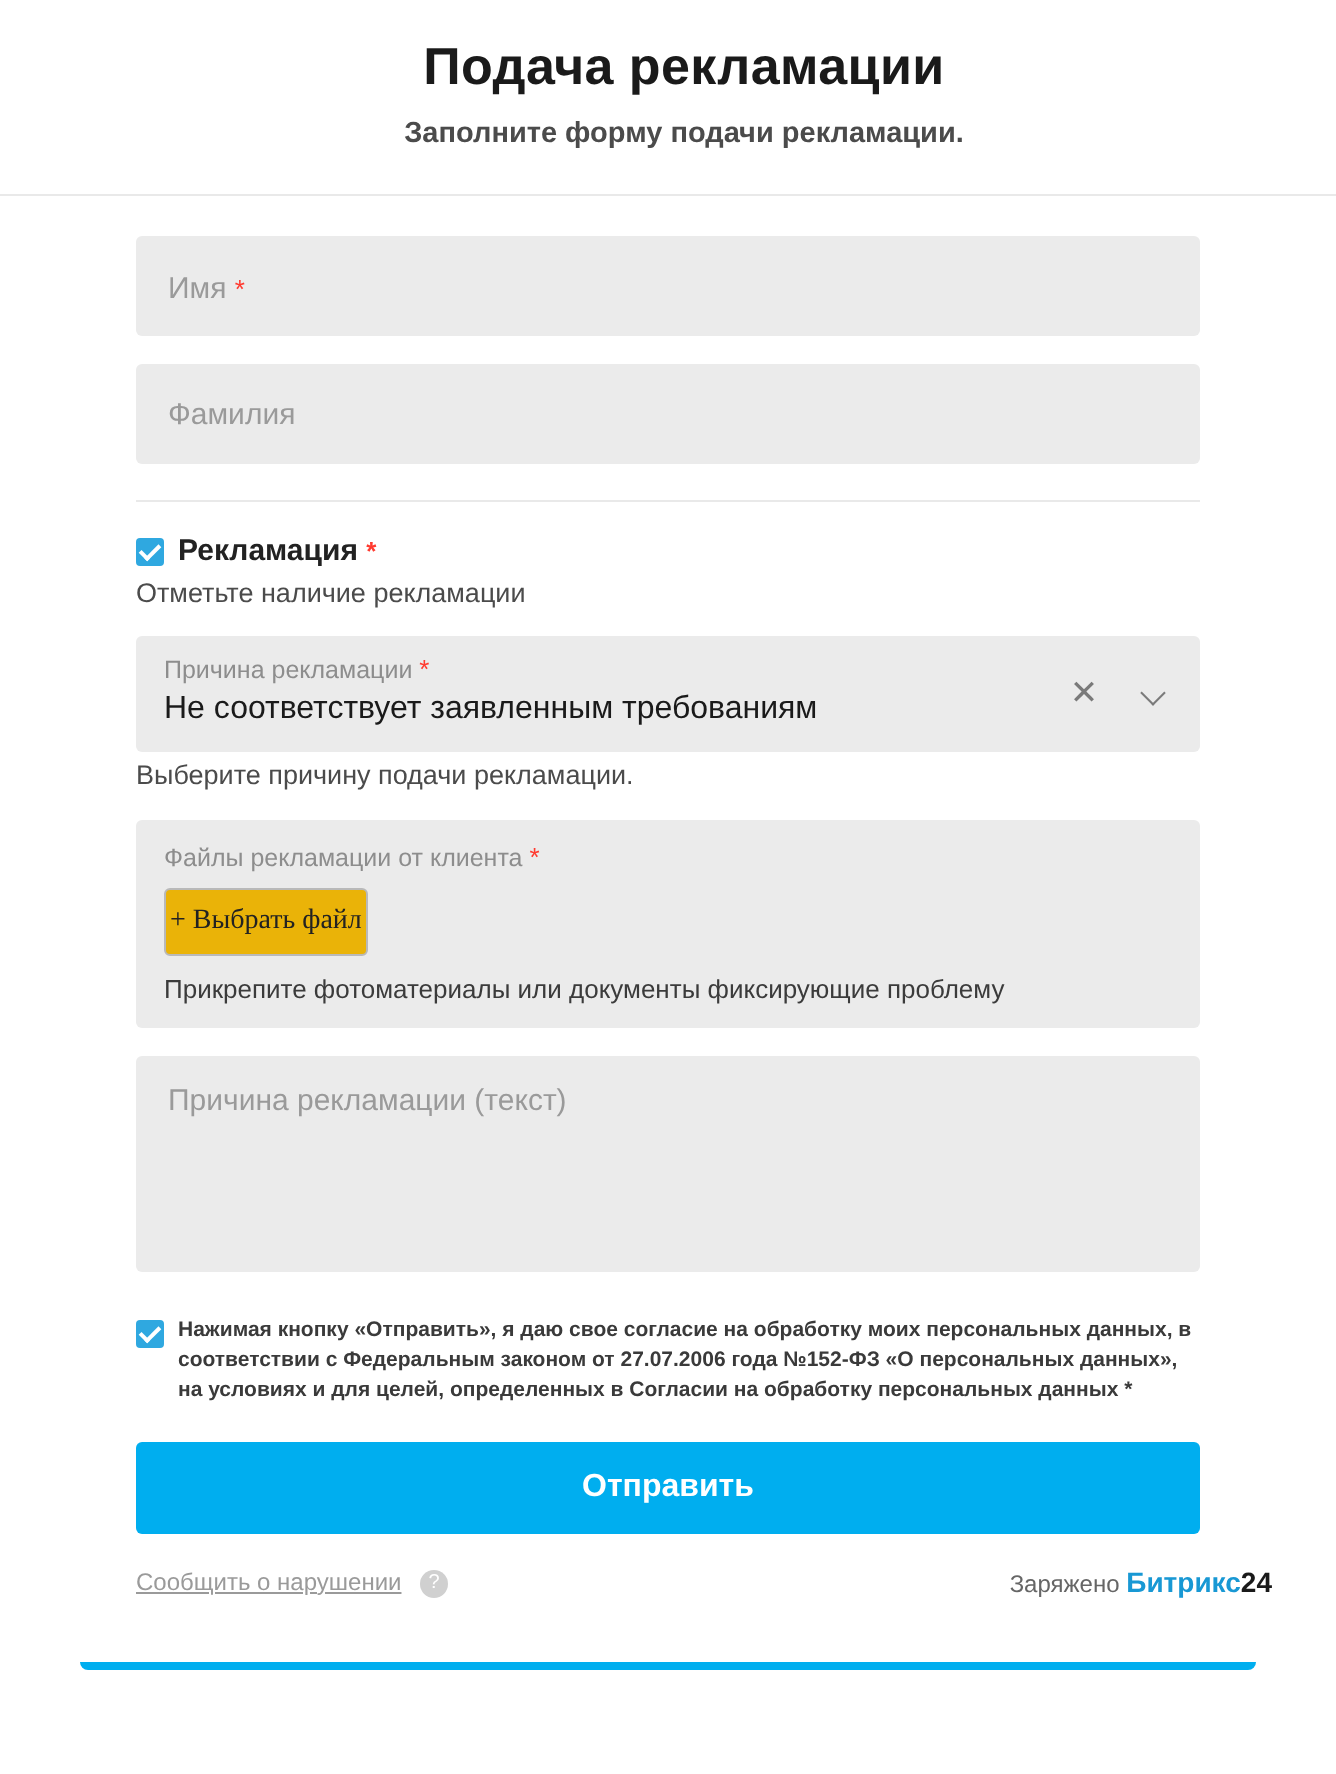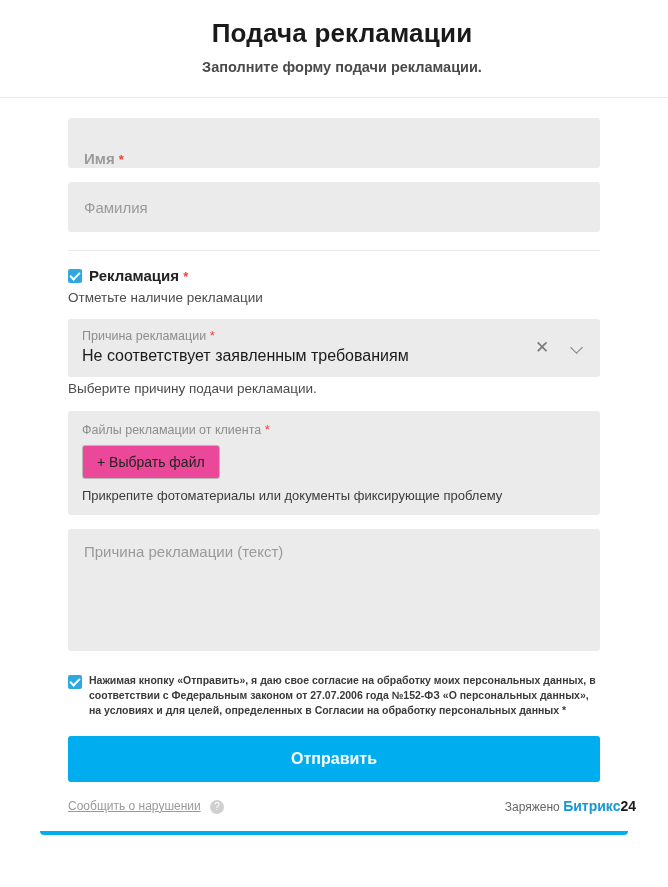--- a/index.html
+++ b/index.html
@@ -58,25 +58,24 @@
     outline: none;
   }
   .text-input::placeholder { color: #9a9a9a; }
   .req { color: #ff3b30; font-size: 13px; }
   .label-holder {
     position: relative;
   }
   .placeholder-overlay {
     position: absolute;
     left: 16px;
-    top: 32px;
+    top: 18px;
     font-size: 15px;
     color: #9a9a9a;
     pointer-events: none;
-    font-weight: bold;
   }
   .divider {
     border: none;
     border-top: 1px solid #e9e9e9;
     margin: 18px 0 16px 0;
   }
   .checkbox-row {
     display: flex;
     align-items: flex-start;
     margin-bottom: 2px;
@@ -170,37 +169,37 @@
     border-radius: 3px;
     padding: 11px 14px 12px 14px;
   }
   .file-caption {
     font-size: 12.5px;
     color: #8d8d8d;
     margin-bottom: 8px;
   }
   .file-button {
     display: inline-block;
-    background: #ec4899;
+    background: #eab308;
     border: 1px solid #b9b9b9;
     border-radius: 3px;
-    padding: 8px 14px;
+    padding: 8px 2px;
     font-size: 14px;
     color: #222;
     cursor: pointer;
-    font-family: Liberation Sans, sans-serif;
+    font-family: Liberation Serif, serif;
   }
   .file-help {
     font-size: 13px;
     color: #3b3b3b;
     margin-top: 9px;
   }
   .textarea {
     width: 100%;
-    height: 122px;
+    height: 108px;
     background: #ebebeb;
     border: none;
     border-radius: 3px;
     padding: 14px 16px;
     font-size: 15px;
     color: #333;
     font-family: "Liberation Sans", sans-serif;
     resize: none;
     outline: none;
     display: block;

